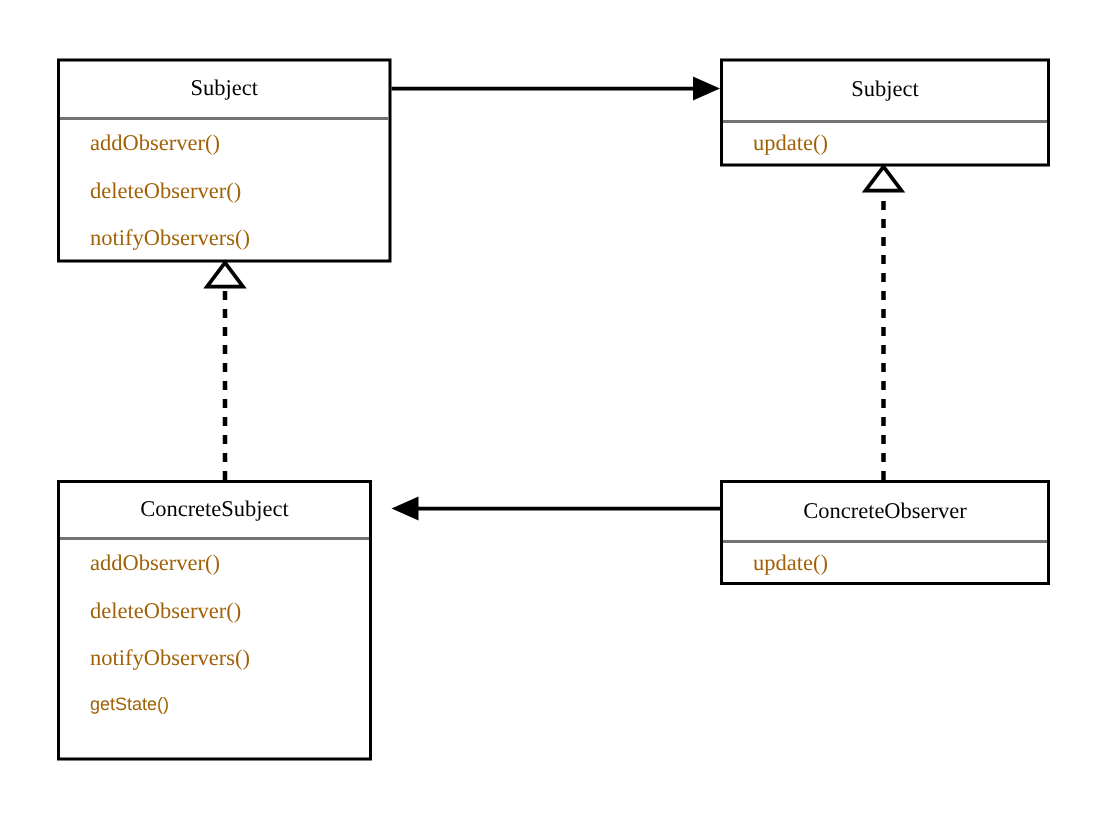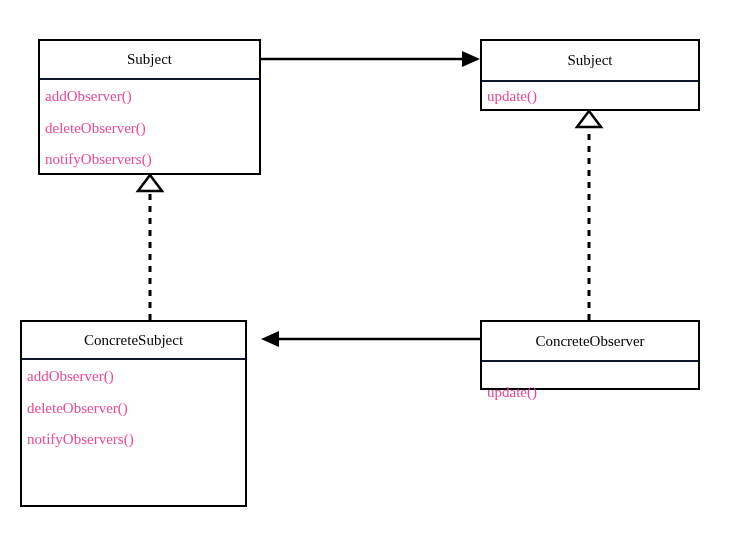--- a/index.html
+++ b/index.html
@@ -23,39 +23,39 @@
     display: flex;
     flex-direction: column;
   }
   .class-title {
     box-sizing: border-box;
     width: 100%;
     text-align: center;
     font-family: "Liberation Serif", "DejaVu Serif", serif;
     font-size: 15px;
     color: #000000;
-    border-bottom: 2px solid #0f172a;
+    border-bottom: 2px solid #737373;
     display: flex;
     align-items: center;
     justify-content: center;
     flex: 0 0 auto;
   }
   .members {
     box-sizing: border-box;
     width: 100%;
     flex: 1 1 auto;
     padding: 0;
     display: flex;
     flex-direction: column;
     justify-content: flex-start;
   }
   .member {
     box-sizing: border-box;
-    padding-left: 5px;
-    color: #ec4899;
+    padding-left: 20px;
+    color: #a16207;
     display: flex;
     align-items: center;
     white-space: nowrap;
   }
   .member.serif {
     font-family: "Liberation Serif", "DejaVu Serif", serif;
     font-size: 15px;
   }
   .member.sans {
     font-family: "Liberation Sans", "DejaVu Sans", sans-serif;
@@ -85,30 +85,31 @@
     </div>
   </div>
 
   <div class="uml-class" id="box-observer" style="left:480px; top:39px; width:220px; height:72px;">
     <div class="class-title" style="height:41px;">Subject</div>
     <div class="members">
       <div class="member serif" style="height:29px;">update()</div>
     </div>
   </div>
 
-  <div class="uml-class" id="box-concrete-subject" style="left:20px; top:320px; width:227px; height:187px;">
+  <div class="uml-class" id="box-concrete-subject" style="left:38px; top:320px; width:210px; height:187px;">
     <div class="class-title" style="height:38px;">ConcreteSubject</div>
     <div class="members">
       <div class="member serif" style="height:32px;">addObserver()</div>
       <div class="member serif" style="height:32px;">deleteObserver()</div>
       <div class="member serif" style="height:31px;">notifyObservers()</div>
+      <div class="member sans" style="height:27px;">getState()</div>
     </div>
   </div>
 
-  <div class="uml-class" id="box-concrete-observer" style="left:480px; top:320px; width:220px; height:70px;gap:16px;">
+  <div class="uml-class" id="box-concrete-observer" style="left:480px; top:320px; width:220px; height:70px;">
     <div class="class-title" style="height:40px;">ConcreteObserver</div>
     <div class="members">
       <div class="member serif" style="height:28px;">update()</div>
     </div>
   </div>
 
   <svg class="edges" viewBox="0 0 740 548" width="740" height="548">
 
     <g>
       <line x1="261" y1="59" x2="466" y2="59" stroke="#000000" stroke-width="2.5"></line>

